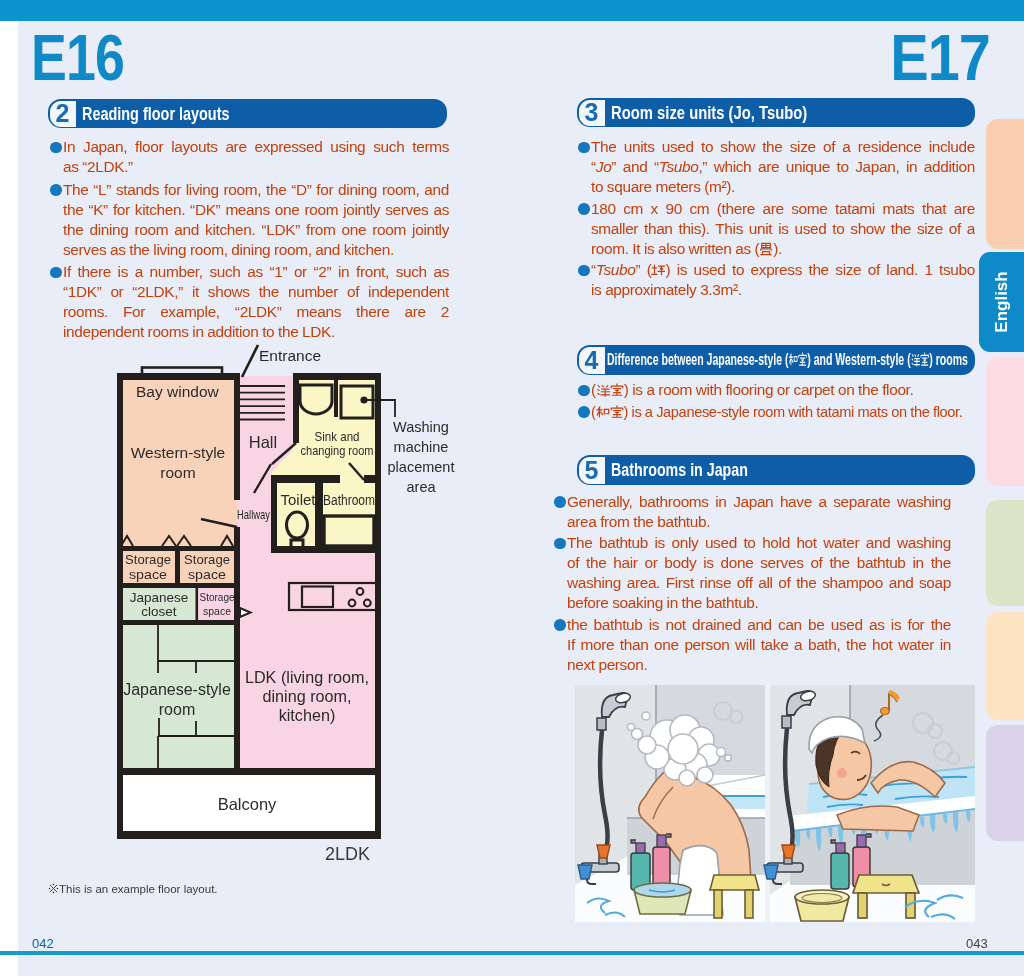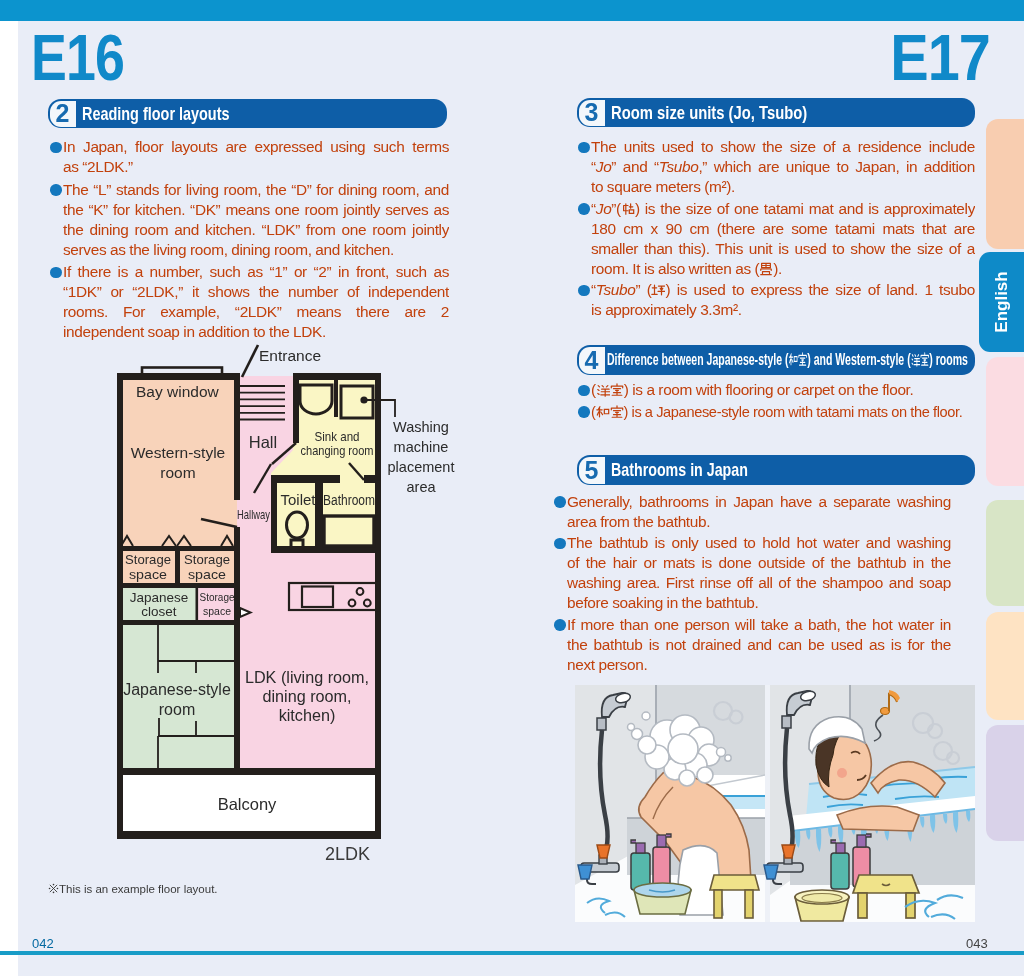--- a/index.html
+++ b/index.html
@@ -52,21 +52,21 @@
     <div class="jl">The “L” stands for living room, the “D” for dining room, and</div>
     <div class="jl">the “K” for kitchen. “DK” means one room jointly serves as</div>
     <div class="jl">the dining room and kitchen. “LDK” from one room jointly</div>
     <div class="ll">serves as the living room, dining room, and kitchen.</div>
   </div>
   <div class="para pg">
       <span class="dot"></span>
     <div class="jl">If there is a number, such as “1” or “2” in front, such as</div>
     <div class="jl">“1DK” or “2LDK,” it shows the number of independent</div>
     <div class="jl">rooms. For example, “2LDK” means there are 2</div>
-    <div class="ll">independent soap in addition to the LDK.</div>
+    <div class="ll">independent rooms in addition to the LDK.</div>
   </div>
 </div>
 
 <svg class="abs" style="left:100px;top:340px;" width="370" height="530" viewBox="0 0 370 530" font-family="Liberation Sans, sans-serif" fill="none">
 
   <rect x="20" y="36" width="117" height="173" fill="#f8d3ba"></rect>
 
   <rect x="20" y="209" width="117" height="36" fill="#f8d3ba"></rect>
 
   <rect x="137" y="36" width="141" height="392" fill="#f9d4e3"></rect>
@@ -261,23 +261,20 @@
 
   <div class="para">
       <span class="dot"></span>
     <div class="jl">The units used to show the size of a residence include</div>
     <div class="jl">“<i>Jo</i>” and “<i>Tsubo</i>,” which are unique to Japan, in addition</div>
     <div class="ll">to square meters (m²).</div>
   </div>
 
   <div class="para">
       <span class="dot"></span>
-    <div class="jl">“<i>Jo</i>”(<svg class="kj" width="14" height="14" viewBox="0 0 16 16">
-          <path d="M3 4 h5 M3 4 v6 h5 M5.5 2 v12 M11 2 v5 M9.5 5.5 h4 M9.5 9 h5 v4 h-5 z"></path>
-        </svg>) is the size of one tatami mat and is approximately</div>
     <div class="jl">180 cm x 90 cm (there are some tatami mats that are</div>
     <div class="jl">smaller than this). This unit is used to show the size of a</div>
     <div class="ll">room. It is also written as (<svg class="kj" width="14" height="14" viewBox="0 0 16 16">
           <path d="M3 1.5 h10 M8 1.5 v5 M3 4 h10 M3 1.5 v5 h10 v-5 M2 8 h12 M2 8 v1.5 M14 8 v1.5 M4 11 h8 M4 11 v2 M12 11 v2 M2 14.5 h12"></path>
         </svg>).</div>
   </div>
 
   <div class="para">
       <span class="dot"></span>
     <div class="jl">“<i>Tsubo</i>” (<svg class="kj" width="14" height="14" viewBox="0 0 16 16">
@@ -330,29 +327,29 @@
 
   <div class="para">
       <span class="dot"></span>
     <div class="jl">Generally, bathrooms in Japan have a separate washing</div>
     <div class="ll">area from the bathtub.</div>
   </div>
 
   <div class="para">
       <span class="dot"></span>
     <div class="jl">The bathtub is only used to hold hot water and washing</div>
-    <div class="jl">of the hair or mats is done outside of the bathtub in the</div>
+    <div class="jl">of the hair or body is done serves of the bathtub in the</div>
     <div class="jl">washing area. First rinse off all of the shampoo and soap</div>
     <div class="ll">before soaking in the bathtub.</div>
   </div>
 
   <div class="para">
       <span class="dot"></span>
+    <div class="jl">the bathtub is not drained and can be used as is for the</div>
     <div class="jl">If more than one person will take a bath, the hot water in</div>
-    <div class="jl">the bathtub is not drained and can be used as is for the</div>
     <div class="ll">next person.</div>
   </div>
 </div>
 
 <svg class="abs" style="left:575px;top:685px;" width="400" height="237" viewBox="0 0 400 237" fill="none">
 
   <g>
 
     <rect x="0" y="0" width="190" height="237" fill="#d6dade"></rect>
 

